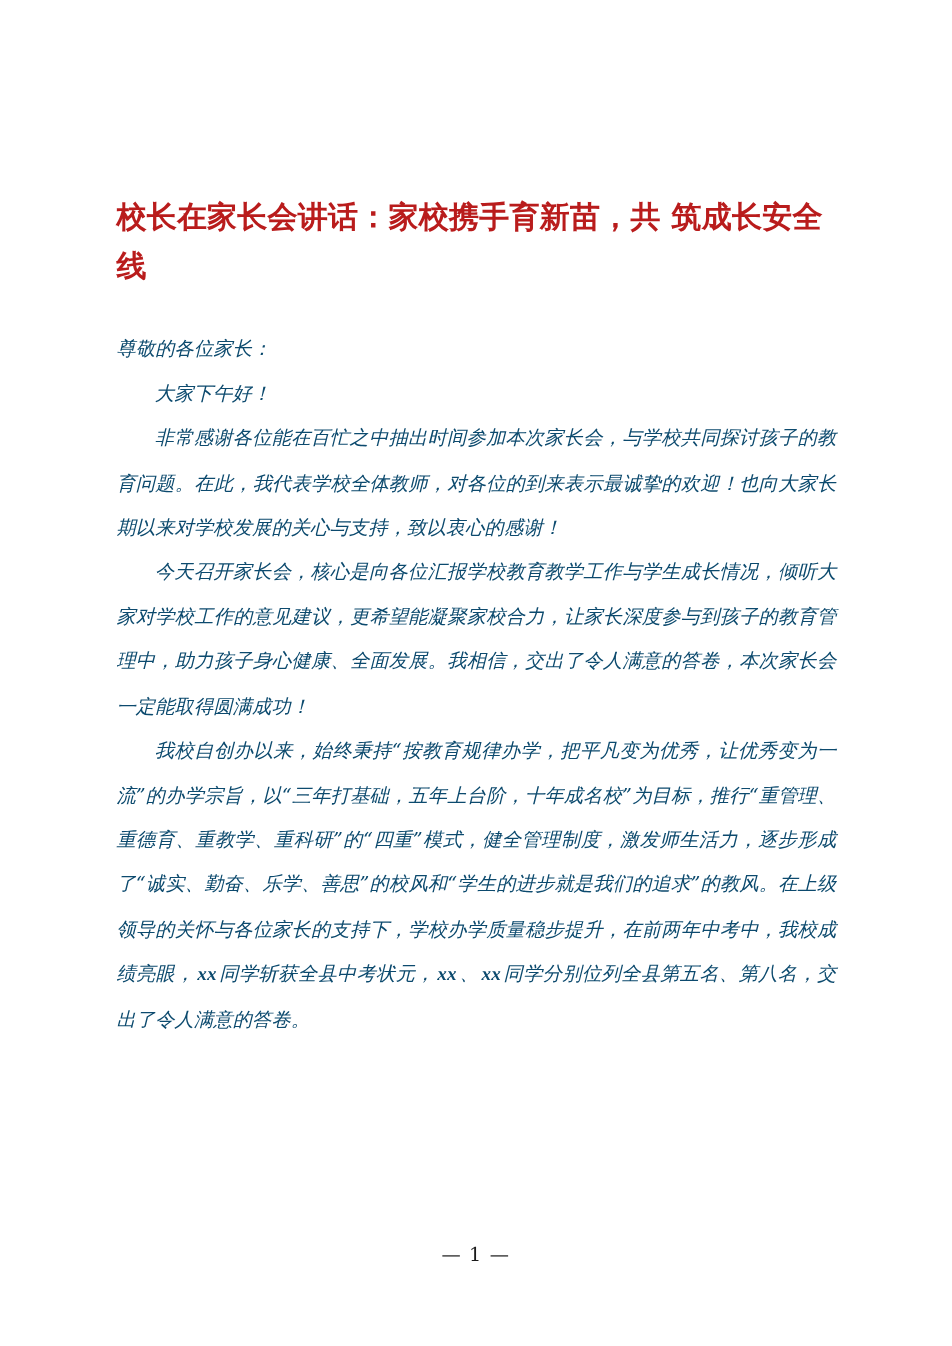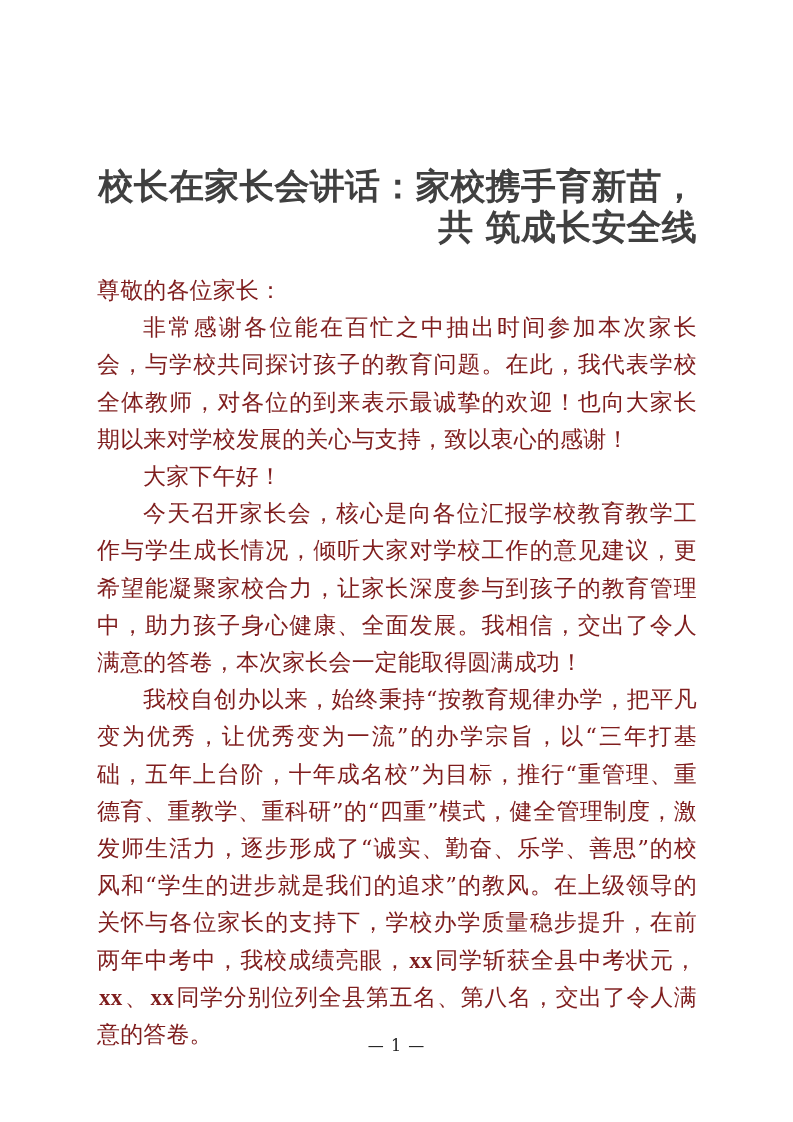--- a/index.html
+++ b/index.html
@@ -20,46 +20,47 @@
     font-family: "DejaVu Serif", "Liberation Serif", serif;
     color: #111111;
   }
 
   
   .doc-title {
     position: absolute;
     left: 97px;
     top: 143px;
     width: 600px;
-    text-align: right;
+    text-align: left;
     font-family: "DejaVu Sans", "Liberation Sans", sans-serif;
     font-weight: 700;
-    font-size: 35px;
+    font-size: 25px;
     line-height: 41px;
     letter-spacing: 0.2px;
-    color: #404040;
+    color: #b91c1c;
   }
 
   
   .body-col {
     position: absolute;
     left: 97px;
     top: 272px;
     width: 600px;
   }
 
   .para {
     margin: 0;
-    font-size: 23px;
+    font-size: 16px;
     line-height: 37.2px;
     text-align: justify;
     text-justify: inter-ideograph;
-    color: #7f1d1d;
+    color: #0c4a6e;
     font-family: "DejaVu Serif", "Liberation Serif", serif;
     letter-spacing: 0.15px;
+    font-style: italic;
   }
 
   .para.indent {
     text-indent: 2em;
   }
 
   .para.salutation {
     text-indent: 0;
   }
 
@@ -91,23 +92,23 @@
 
   <h1 class="doc-title">
     <span>校长在家长会讲话：家校携手育新苗，共</span>
     <span>筑成长安全线</span>
   </h1>
 
   <div class="body-col">
 
     <p class="para salutation">尊敬的各位家长：</p>
 
+    <p class="para indent">大家下午好！</p>
+
     <p class="para indent">非常感谢各位能在百忙之中抽出时间参加本次家长会，与学校共同探讨孩子的教育问题。在此，我代表学校全体教师，对各位的到来表示最诚挚的欢迎！也向大家长期以来对学校发展的关心与支持，致以衷心的感谢！</p>
-
-    <p class="para indent">大家下午好！</p>
 
     <p class="para indent">今天召开家长会，核心是向各位汇报学校教育教学工作与学生成长情况，倾听大家对学校工作的意见建议，更希望能凝聚家校合力，让家长深度参与到孩子的教育管理中，助力孩子身心健康、全面发展。我相信，交出了令人满意的答卷，本次家长会一定能取得圆满成功！</p>
 
     <p class="para indent">我校自创办以来，始终秉持“按教育规律办学，把平凡变为优秀，让优秀变为一流”的办学宗旨，以“三年打基础，五年上台阶，十年成名校”为目标，推行“重管理、重德育、重教学、重科研”的“四重”模式，健全管理制度，激发师生活力，逐步形成了“诚实、勤奋、乐学、善思”的校风和“学生的进步就是我们的追求”的教风。在上级领导的关怀与各位家长的支持下，学校办学质量稳步提升，在前两年中考中，我校成绩亮眼，<span class="lat">xx</span>同学斩获全县中考状元，<span class="lat">xx</span>、<span class="lat">xx</span>同学分别位列全县第五名、第八名，交出了令人满意的答卷。</p>
 
   </div>
 
   <div class="page-footer">
     <span>— 1 —</span>
   </div>

